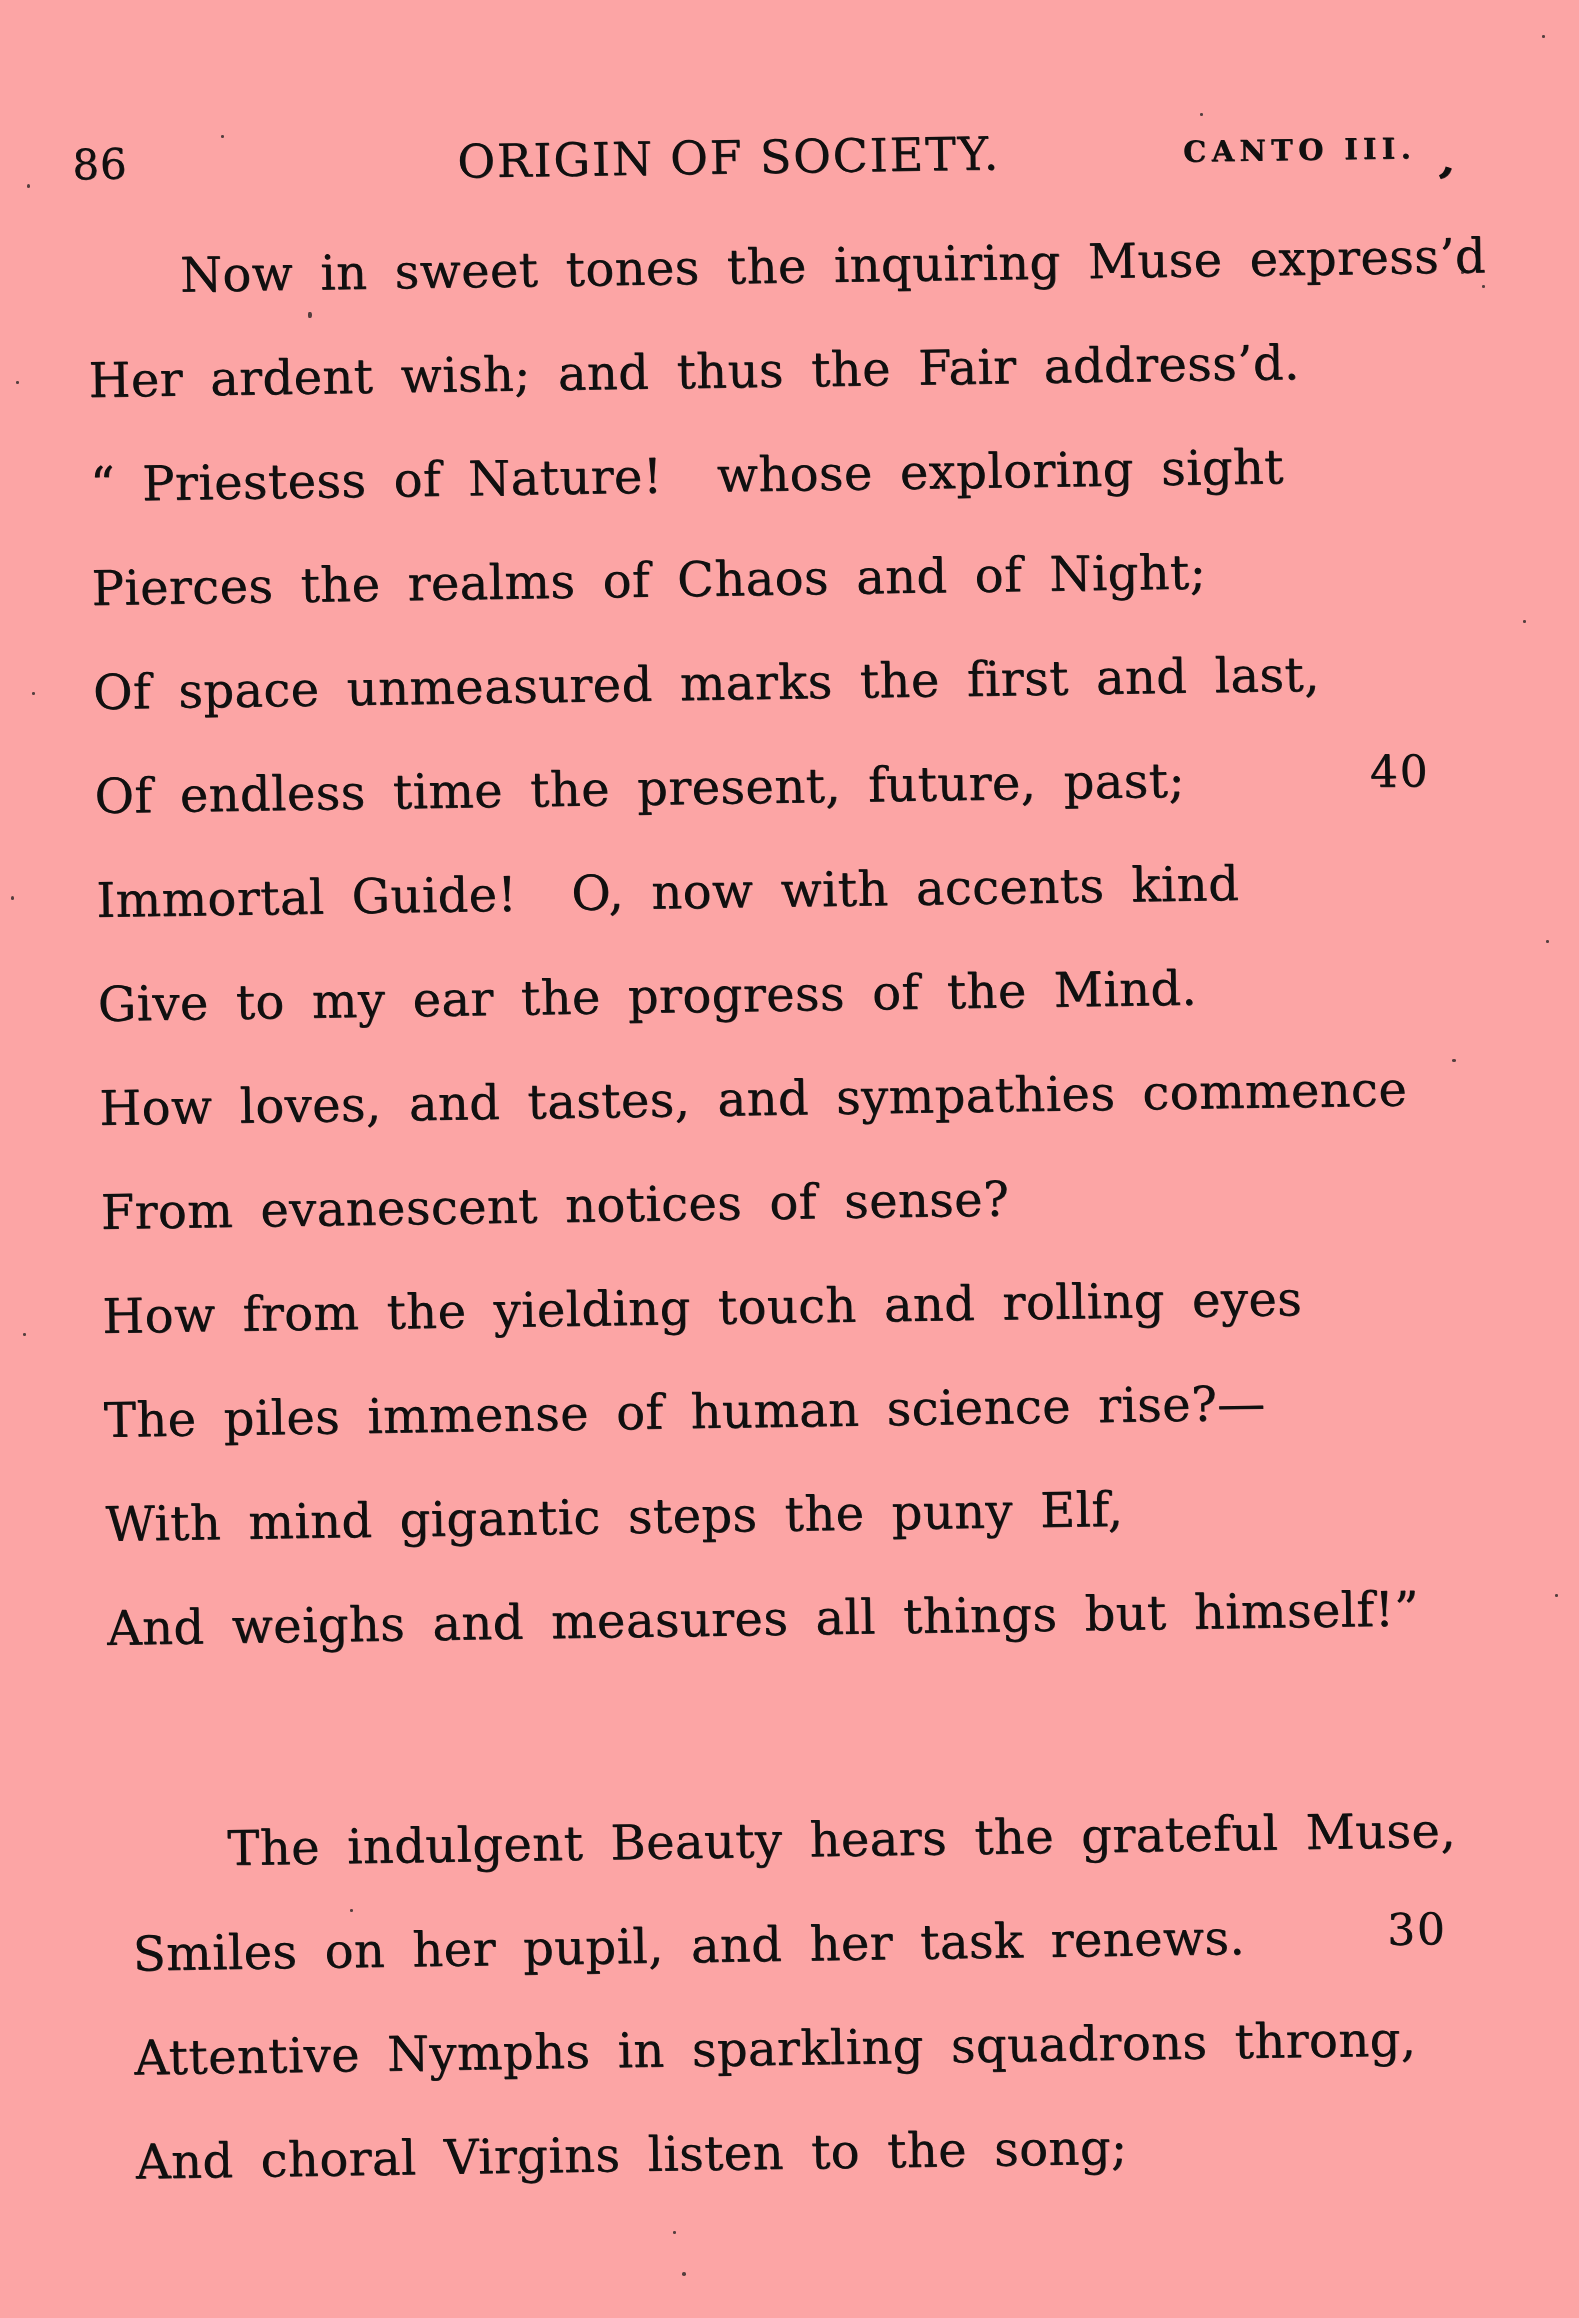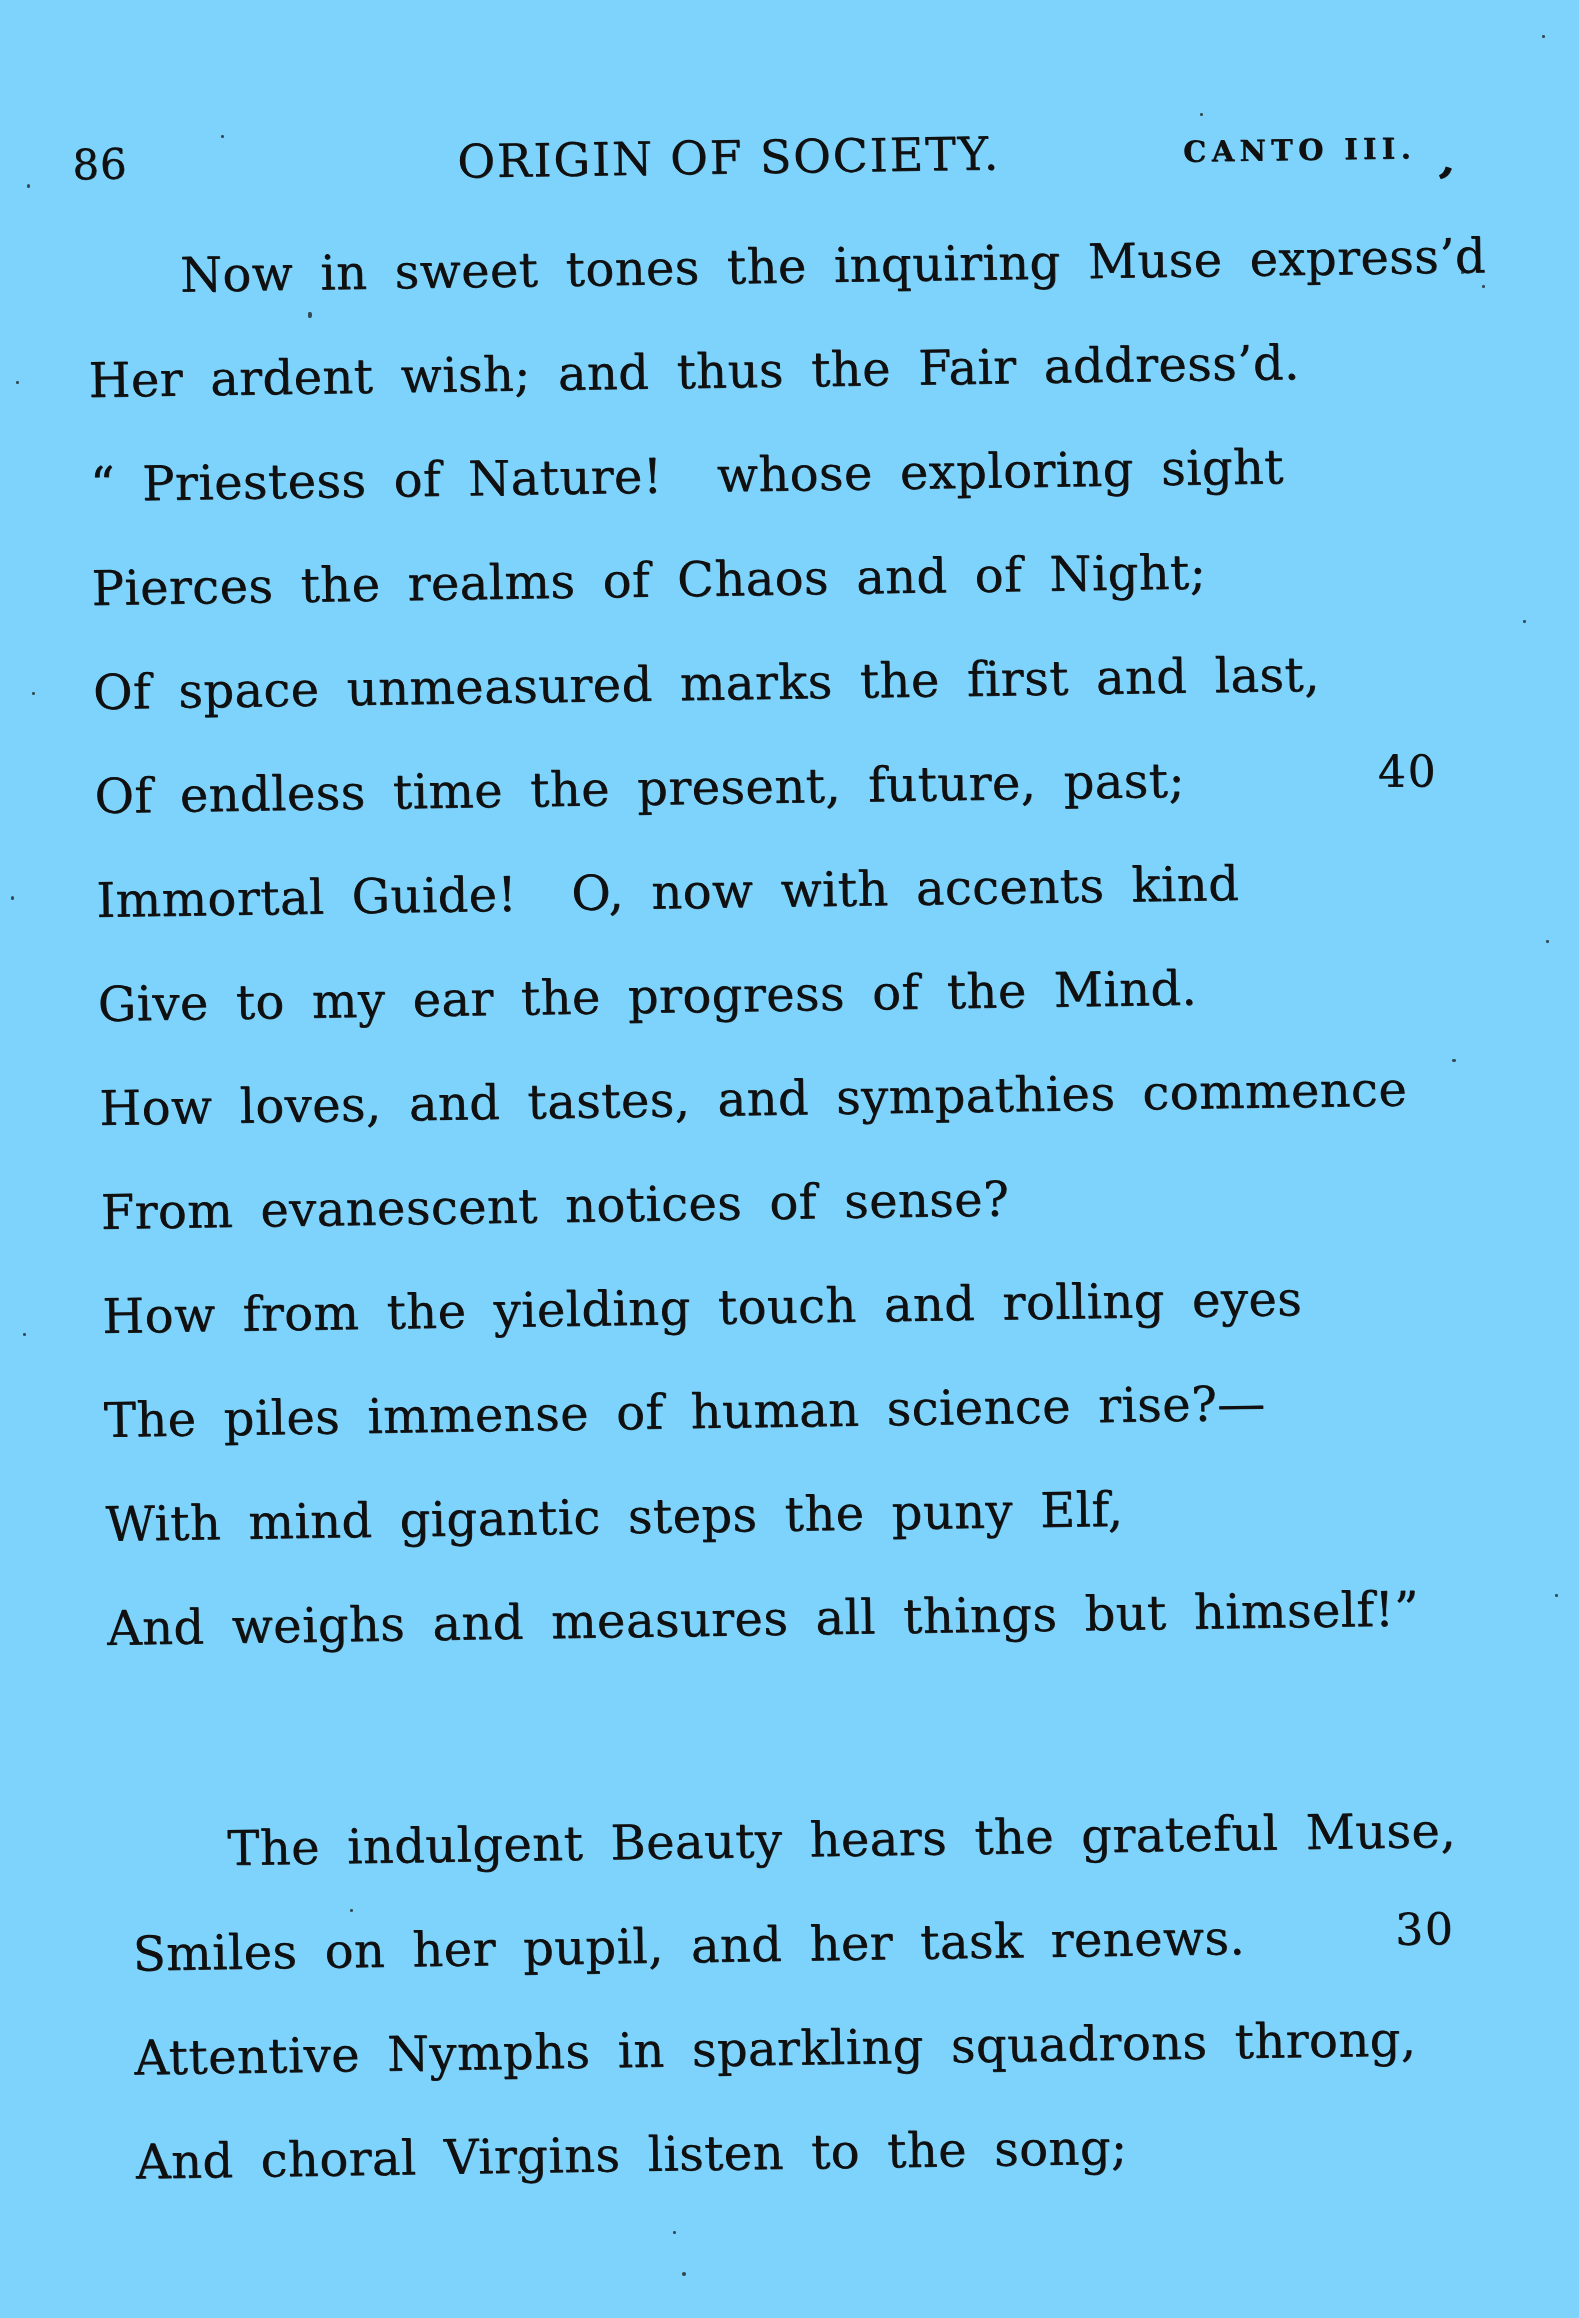--- a/index.html
+++ b/index.html
@@ -1,20 +1,20 @@
 <!DOCTYPE html>
 <html style="font-size:14px"><head>
 <meta charset="utf-8">
 <style>
   html, body { margin: 0; padding: 0; background: #ffffff; }
   .page {
     position: relative;
     width: 1579px;
     height: 2319px;
-    background: #7dd3fc;
+    background: #fca5a5;
     overflow: hidden;
     font-family: "DejaVu Serif", "Liberation Serif", serif;
     color: #101010;
   }
   
   .sheet {
     position: absolute;
     inset: 0;
     transform: rotate(-0.85deg);
     transform-origin: 89px 283px;
@@ -62,21 +62,21 @@
     height: 104px;
     white-space: pre;
   }
   .line .text { display: inline-block; line-height: 1.06; }
   .indent .text { margin-left: 93px; }
   .stanza2 { margin-top: 118px; }
   .stanza2 .line { margin-left: 21px; }
   .stanza2 .indent .text { margin-left: 96px; }
   .num {
     position: absolute;
-    top: -3.5px; right: 98px;
+    top: -3.5px; right: 106px;
     font-size: 44px;
     letter-spacing: 1.8px;
   }
   
   .speck {
     position: absolute;
     background: #1c1c1c;
     border-radius: 50%;
     opacity: 0.75;
   }

